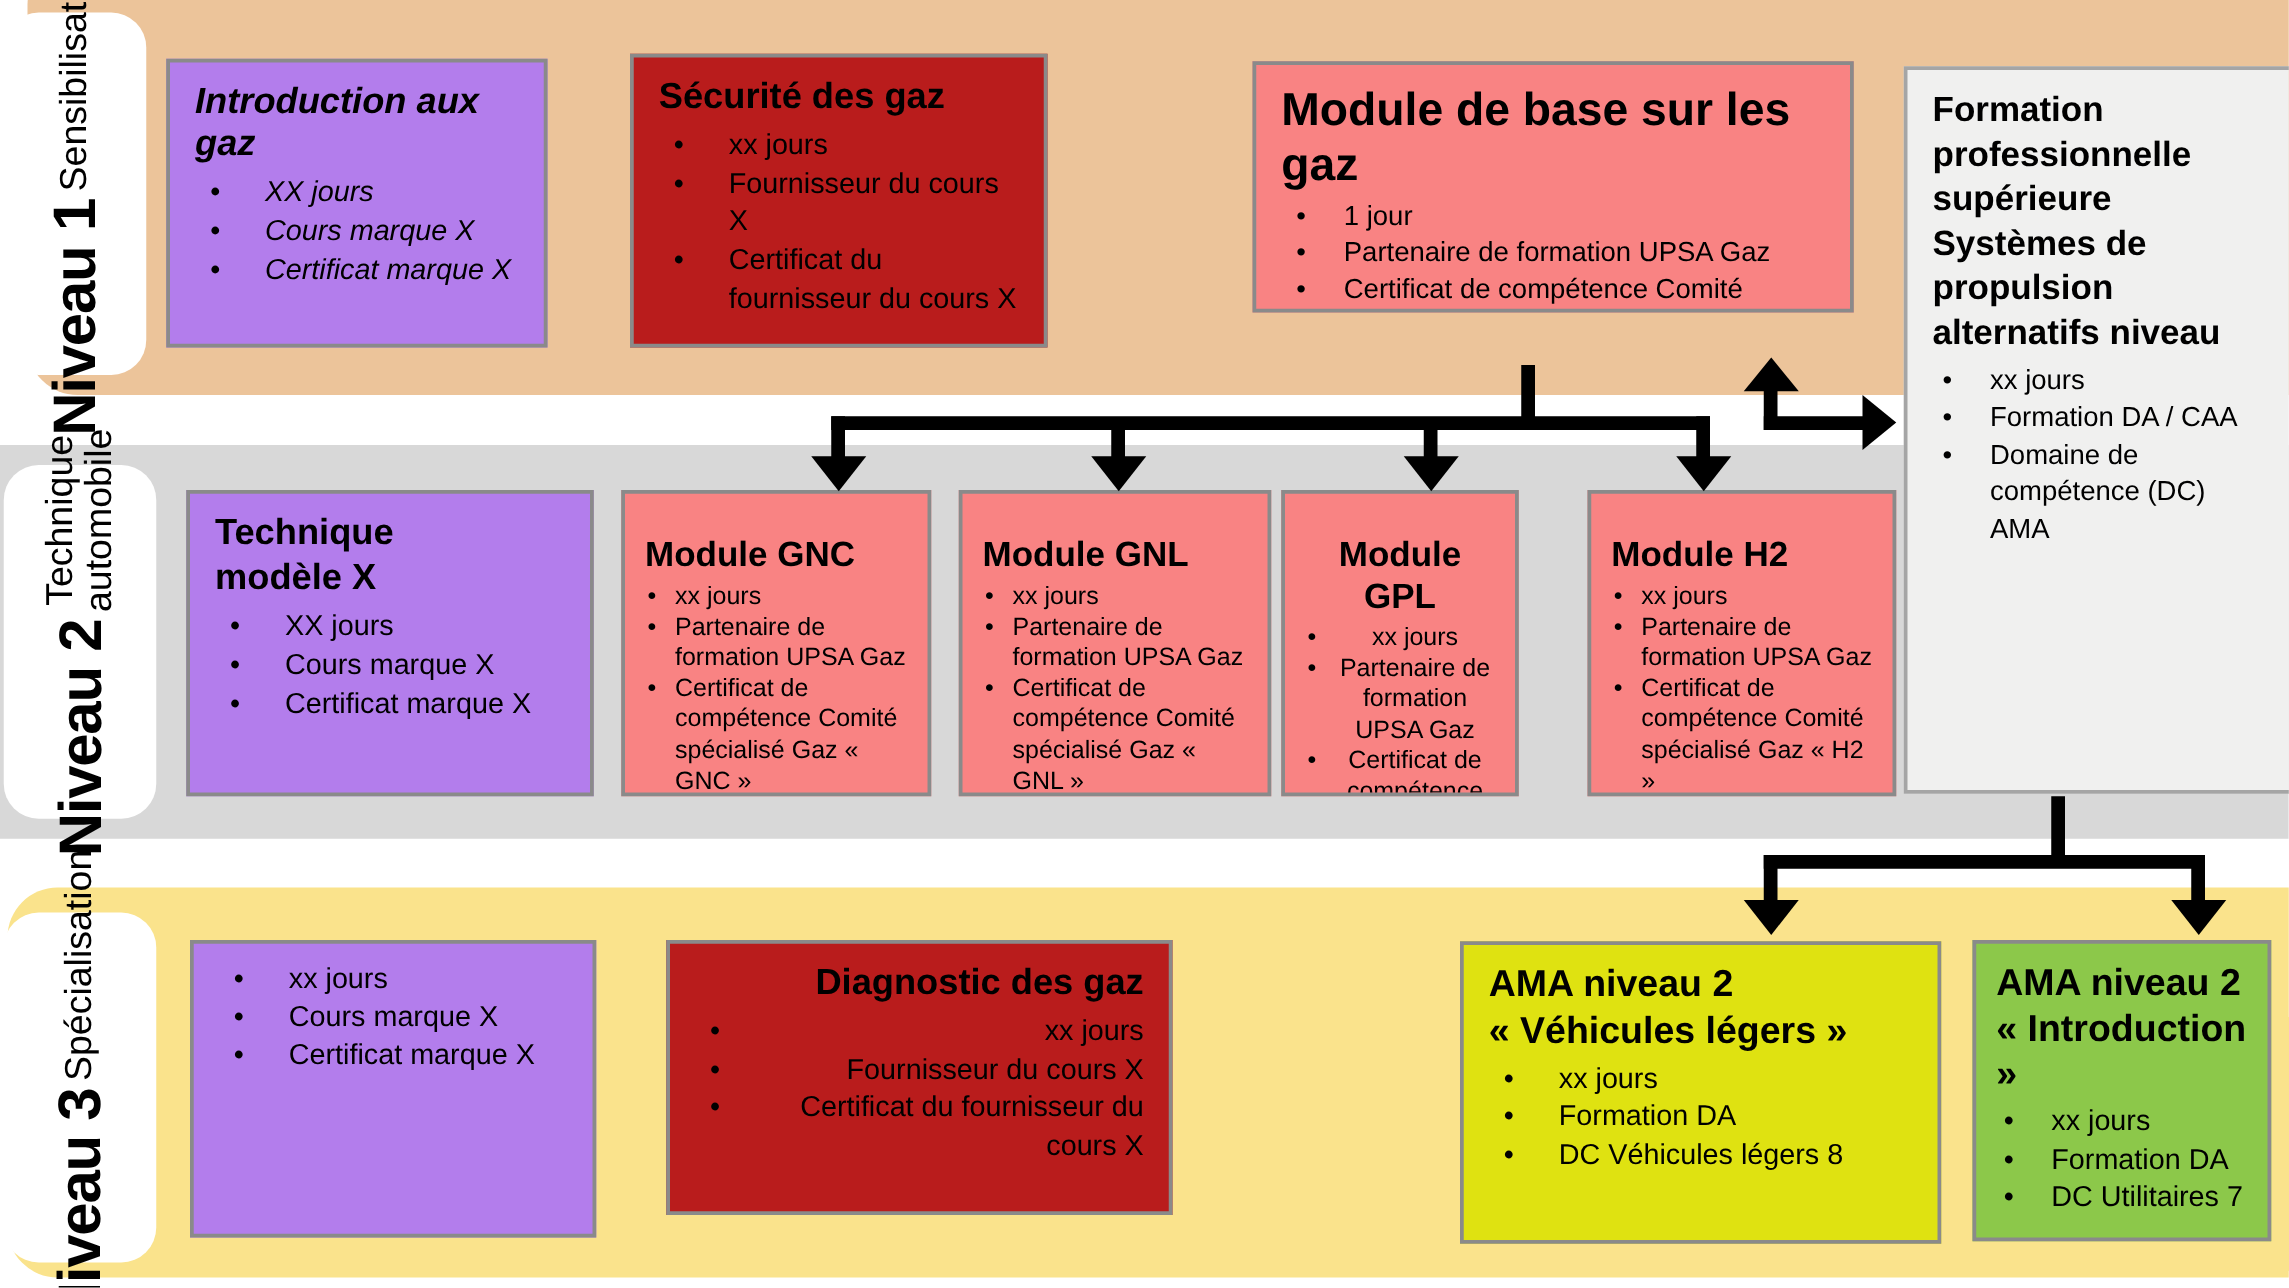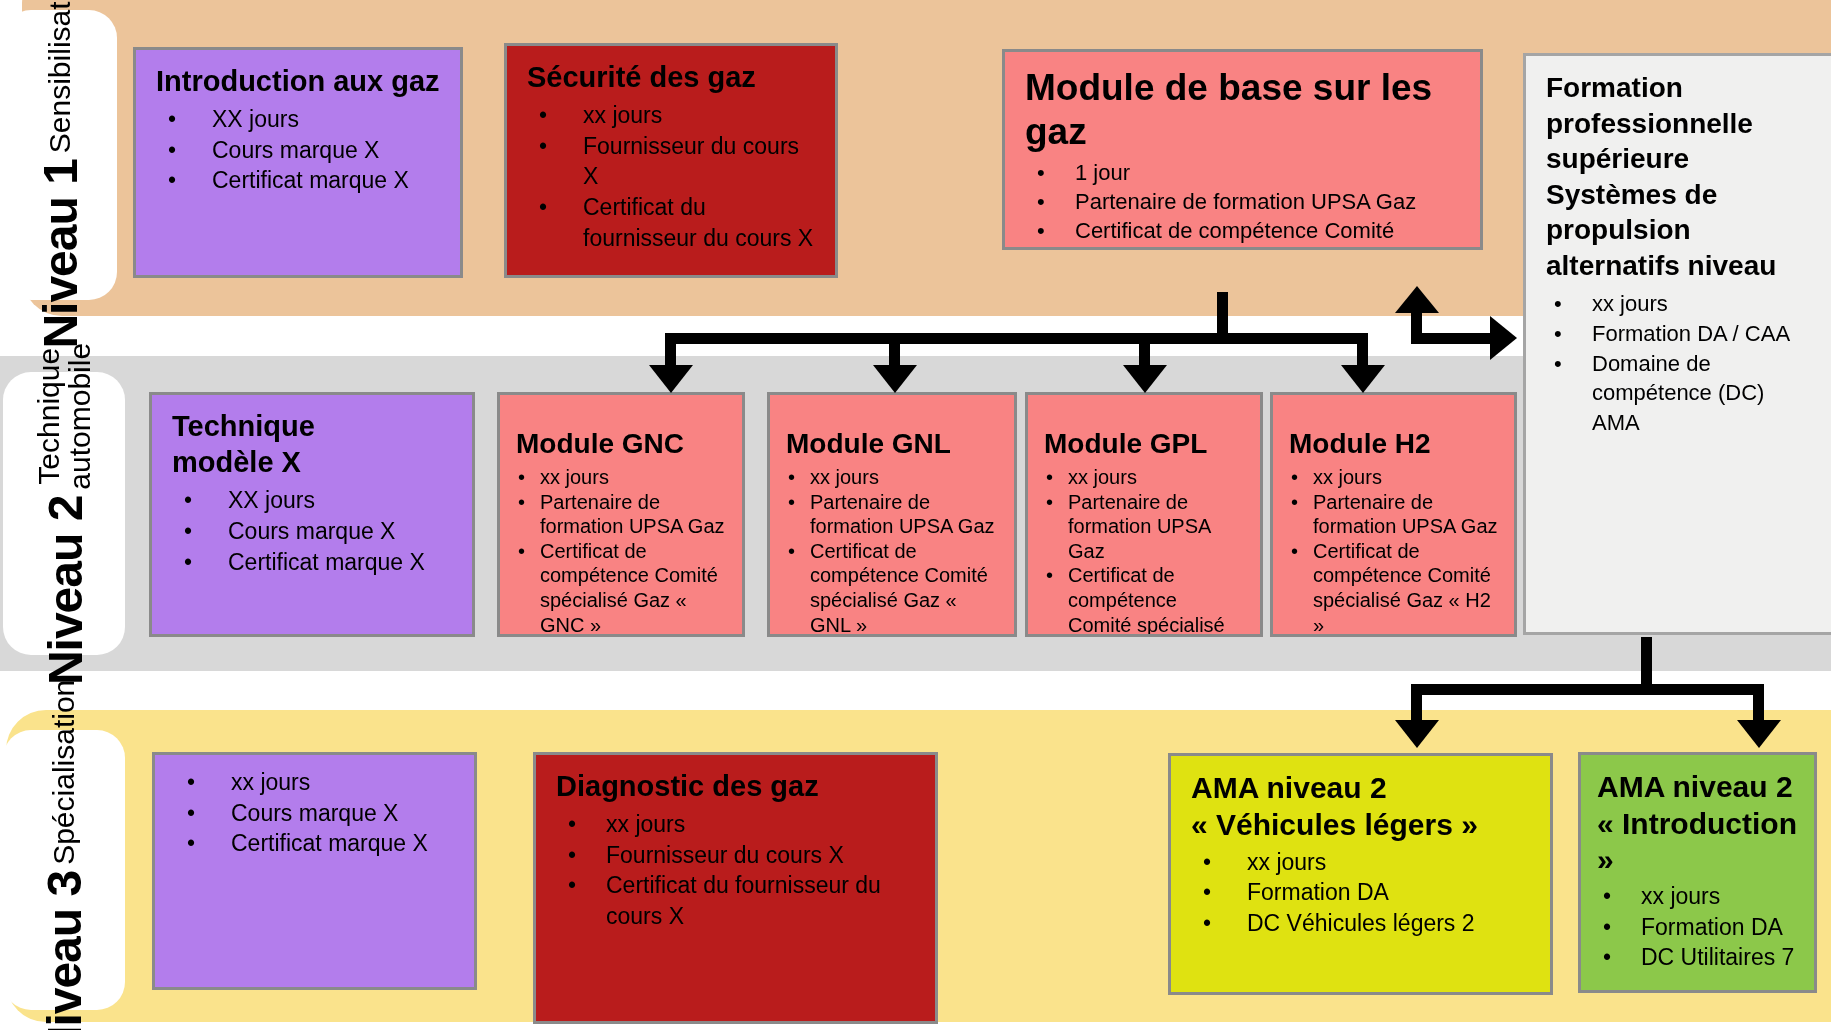--- a/index.html
+++ b/index.html
@@ -36,42 +36,42 @@
   ul.bullets li{position:relative;font-size:23px;line-height:1.33;padding-left:56px;}
   ul.bullets li::before{content:"•";position:absolute;left:12px;}
 
   .purple{background:#b37dec;}
   .blue{background:#b91c1c;}
   .red{background:#f98383;}
   .neutral{background:#f0f0ef;border-color:#a5a5a5;}
   .chartreuse{background:#dfe211;}
   .green{background:#8cc84a;}
 
-  #card-intro{left:133px;top:47px;width:330px;height:231px;}
+  #card-intro{left:133px;top:47px;width:305px;height:231px;font-style:italic;}
   #card-secu {left:504px;top:43px;width:334px;height:235px;}
   #card-base {left:1002px;top:49px;width:481px;height:201px;}
   #card-base .card-title{font-size:37px;}
   #card-base ul.bullets li{font-size:22px;line-height:1.3;padding-left:50px;}
   #card-form {left:1523px;top:53px;width:312px;height:582px;}
   #card-form .card-title{font-size:28px;line-height:1.27;}
   #card-form ul.bullets li{font-size:22px;line-height:1.35;padding-left:46px;}
   #card-form ul.bullets li::before{left:8px;}
 
   #card-tech {left:149px;top:392px;width:326px;height:245px;}
   .module{padding:28px 16px;}
   .module .card-title{font-size:28px;margin:4px 0 5px 0;}
   .module ul.bullets li{font-size:20px;line-height:1.23;padding-left:24px;}
   .module ul.bullets li::before{left:2px;}
   #card-gnc{left:497px;top:392px;width:248px;height:245px;}
   #card-gnl{left:767px;top:392px;width:250px;height:245px;}
-  #card-gpl{left:1025px;top:392px;width:238px;height:245px;}
+  #card-gpl{left:1025px;top:392px;width:190px;height:245px;text-align:center;}
   #card-h2 {left:1270px;top:392px;width:247px;height:245px;}
 
   #card-expert{left:152px;top:752px;width:325px;height:238px;}
-  #card-diag  {left:533px;top:752px;width:405px;height:272px;}
+  #card-diag  {left:533px;top:752px;width:405px;height:220px;text-align:right;}
   #card-diag ul.bullets li{padding-left:50px;}
   #card-amavl{left:1168px;top:753px;width:385px;height:242px;}
   #card-amaut{left:1578px;top:752px;width:239px;height:241px;}
   #card-amavl .card-title,#card-amaut .card-title{font-size:30px;margin-bottom:4px;}
   #card-amaut{padding:12px 16px;}
   #card-amaut ul.bullets li{padding-left:44px;}
   #card-amaut ul.bullets li::before{left:6px;}
 
   
   .line{position:absolute;background:#000;z-index:2;}
@@ -202,21 +202,21 @@
         <li>Fournisseur du cours X</li>
         <li>Certificat du fournisseur du cours X</li>
       </ul>
   </div>
   <div class="card chartreuse" id="card-amavl">
     <div class="card-title" style="margin-bottom:0;">AMA niveau 2</div>
     <div class="card-title">« Véhicules légers »</div>
     <ul class="bullets">
         <li>xx jours</li>
         <li>Formation DA</li>
-        <li>DC Véhicules légers 2</li>
+        <li>DC Véhicules légers 8</li>
       </ul>
   </div>
   <div class="card green" id="card-amaut">
     <div class="card-title" style="margin-bottom:0;">AMA niveau 2</div>
     <div class="card-title">« Introduction »</div>
     <ul class="bullets">
         <li>xx jours</li>
         <li>Formation DA</li>
         <li>DC Utilitaires 7</li>
       </ul>

